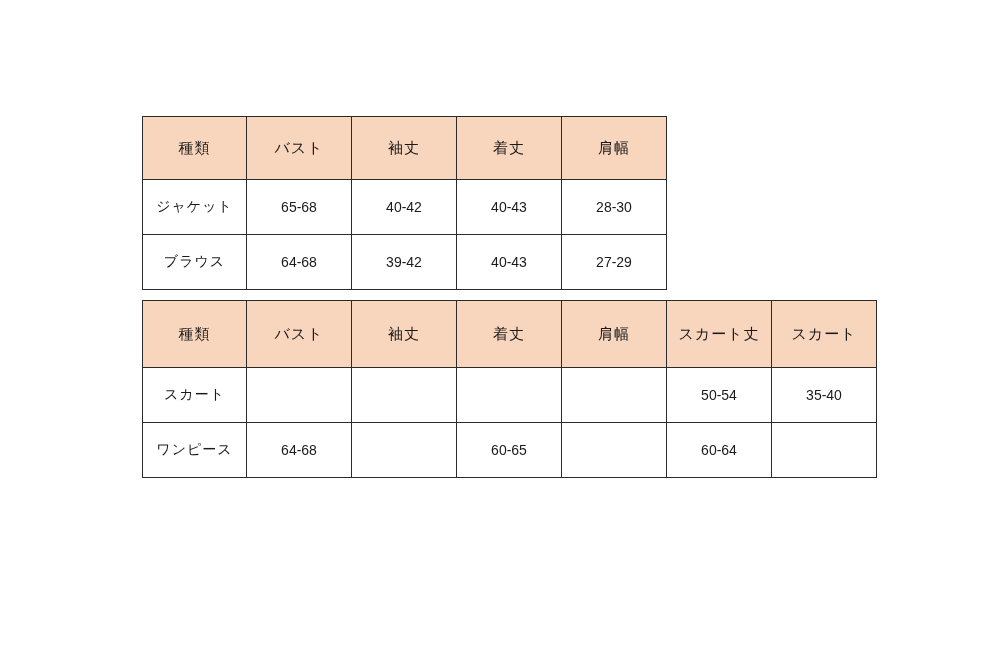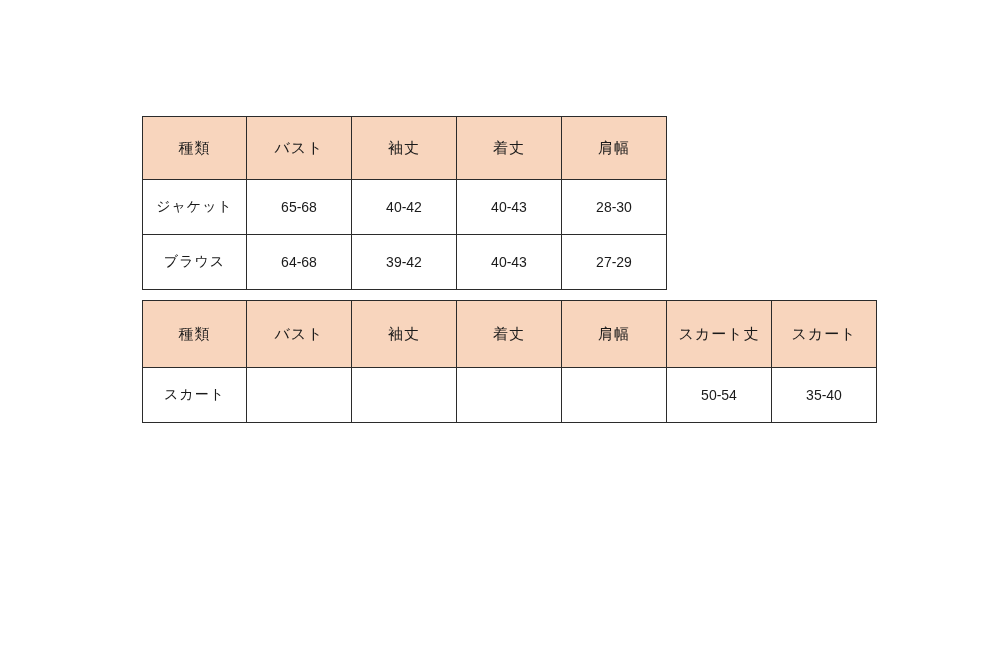--- a/index.html
+++ b/index.html
@@ -137,16 +137,25 @@
     <tbody>
       <tr>
         <td class="label-cell">スカート</td>
         <td></td>
         <td></td>
         <td></td>
         <td></td>
         <td>50-54</td>
         <td>35-40</td>
       </tr>
+      <tr>
+        <td class="label-cell">ワンピース</td>
+        <td>64-68</td>
+        <td></td>
+        <td>60-65</td>
+        <td></td>
+        <td>60-64</td>
+        <td></td>
+      </tr>
     </tbody>
   </table>
 
 </div>
 
 </body></html>

